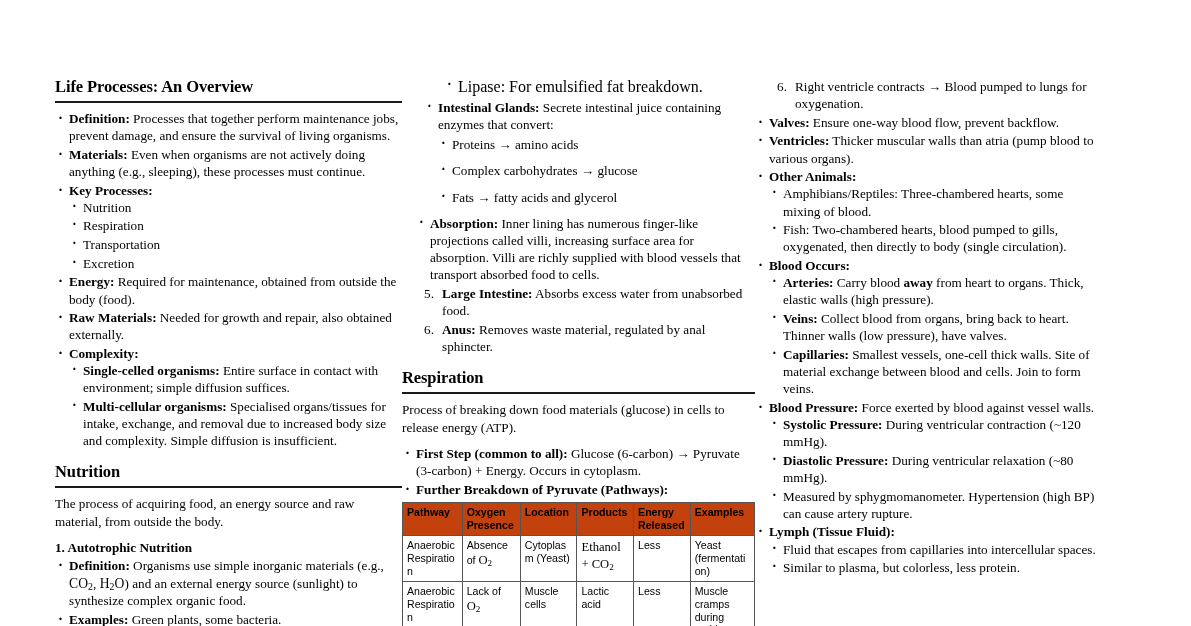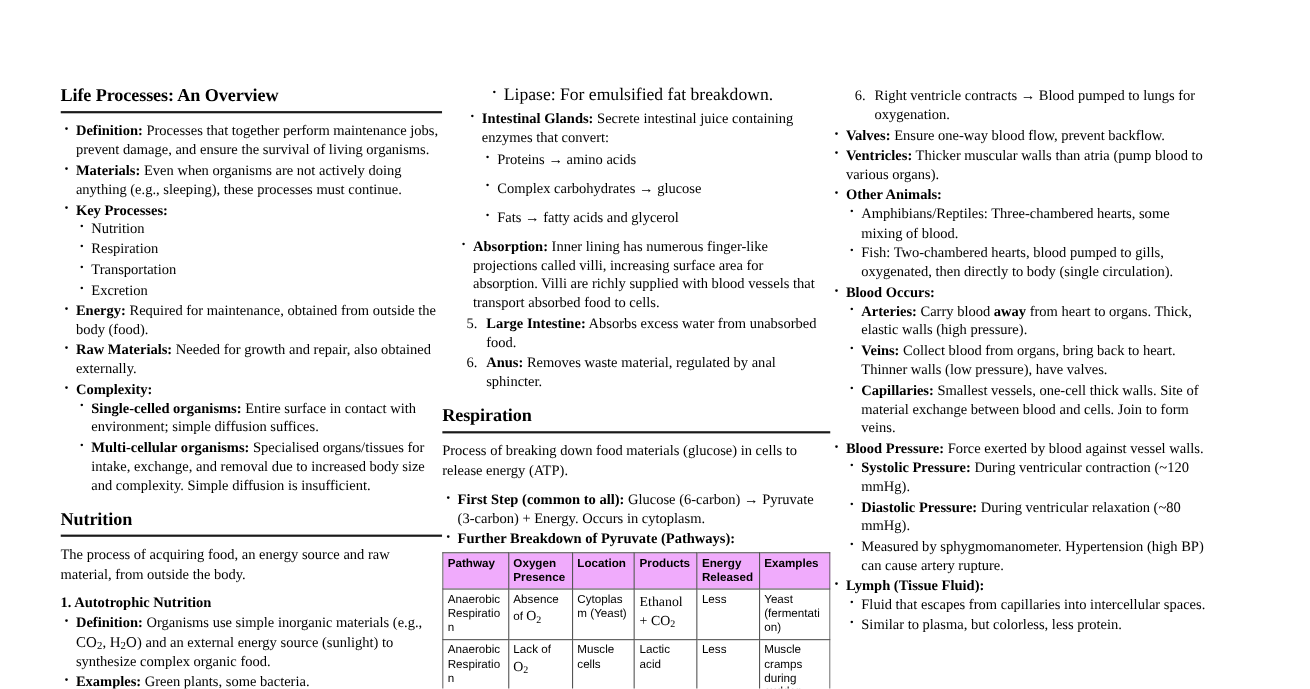--- a/index.html
+++ b/index.html
@@ -176,21 +176,21 @@
   table.pathways td {
     border: 1px solid #555555;
     padding: 3px 4px 3px 4px;
     text-align: left;
     vertical-align: top;
     word-wrap: break-word;
     overflow-wrap: break-word;
     word-break: break-word;
   }
   table.pathways th {
-    background: #f0abfc;
+    background: #c2410c;
     font-weight: bold;
     color: #000;
   }
   table.pathways td .chemcell {
     font-family: "Liberation Serif", "DejaVu Serif", serif;
     font-size: 12.6px;
     display: inline-block;
     line-height: 1.35;
   }
   .c1 { width: 17%; }

